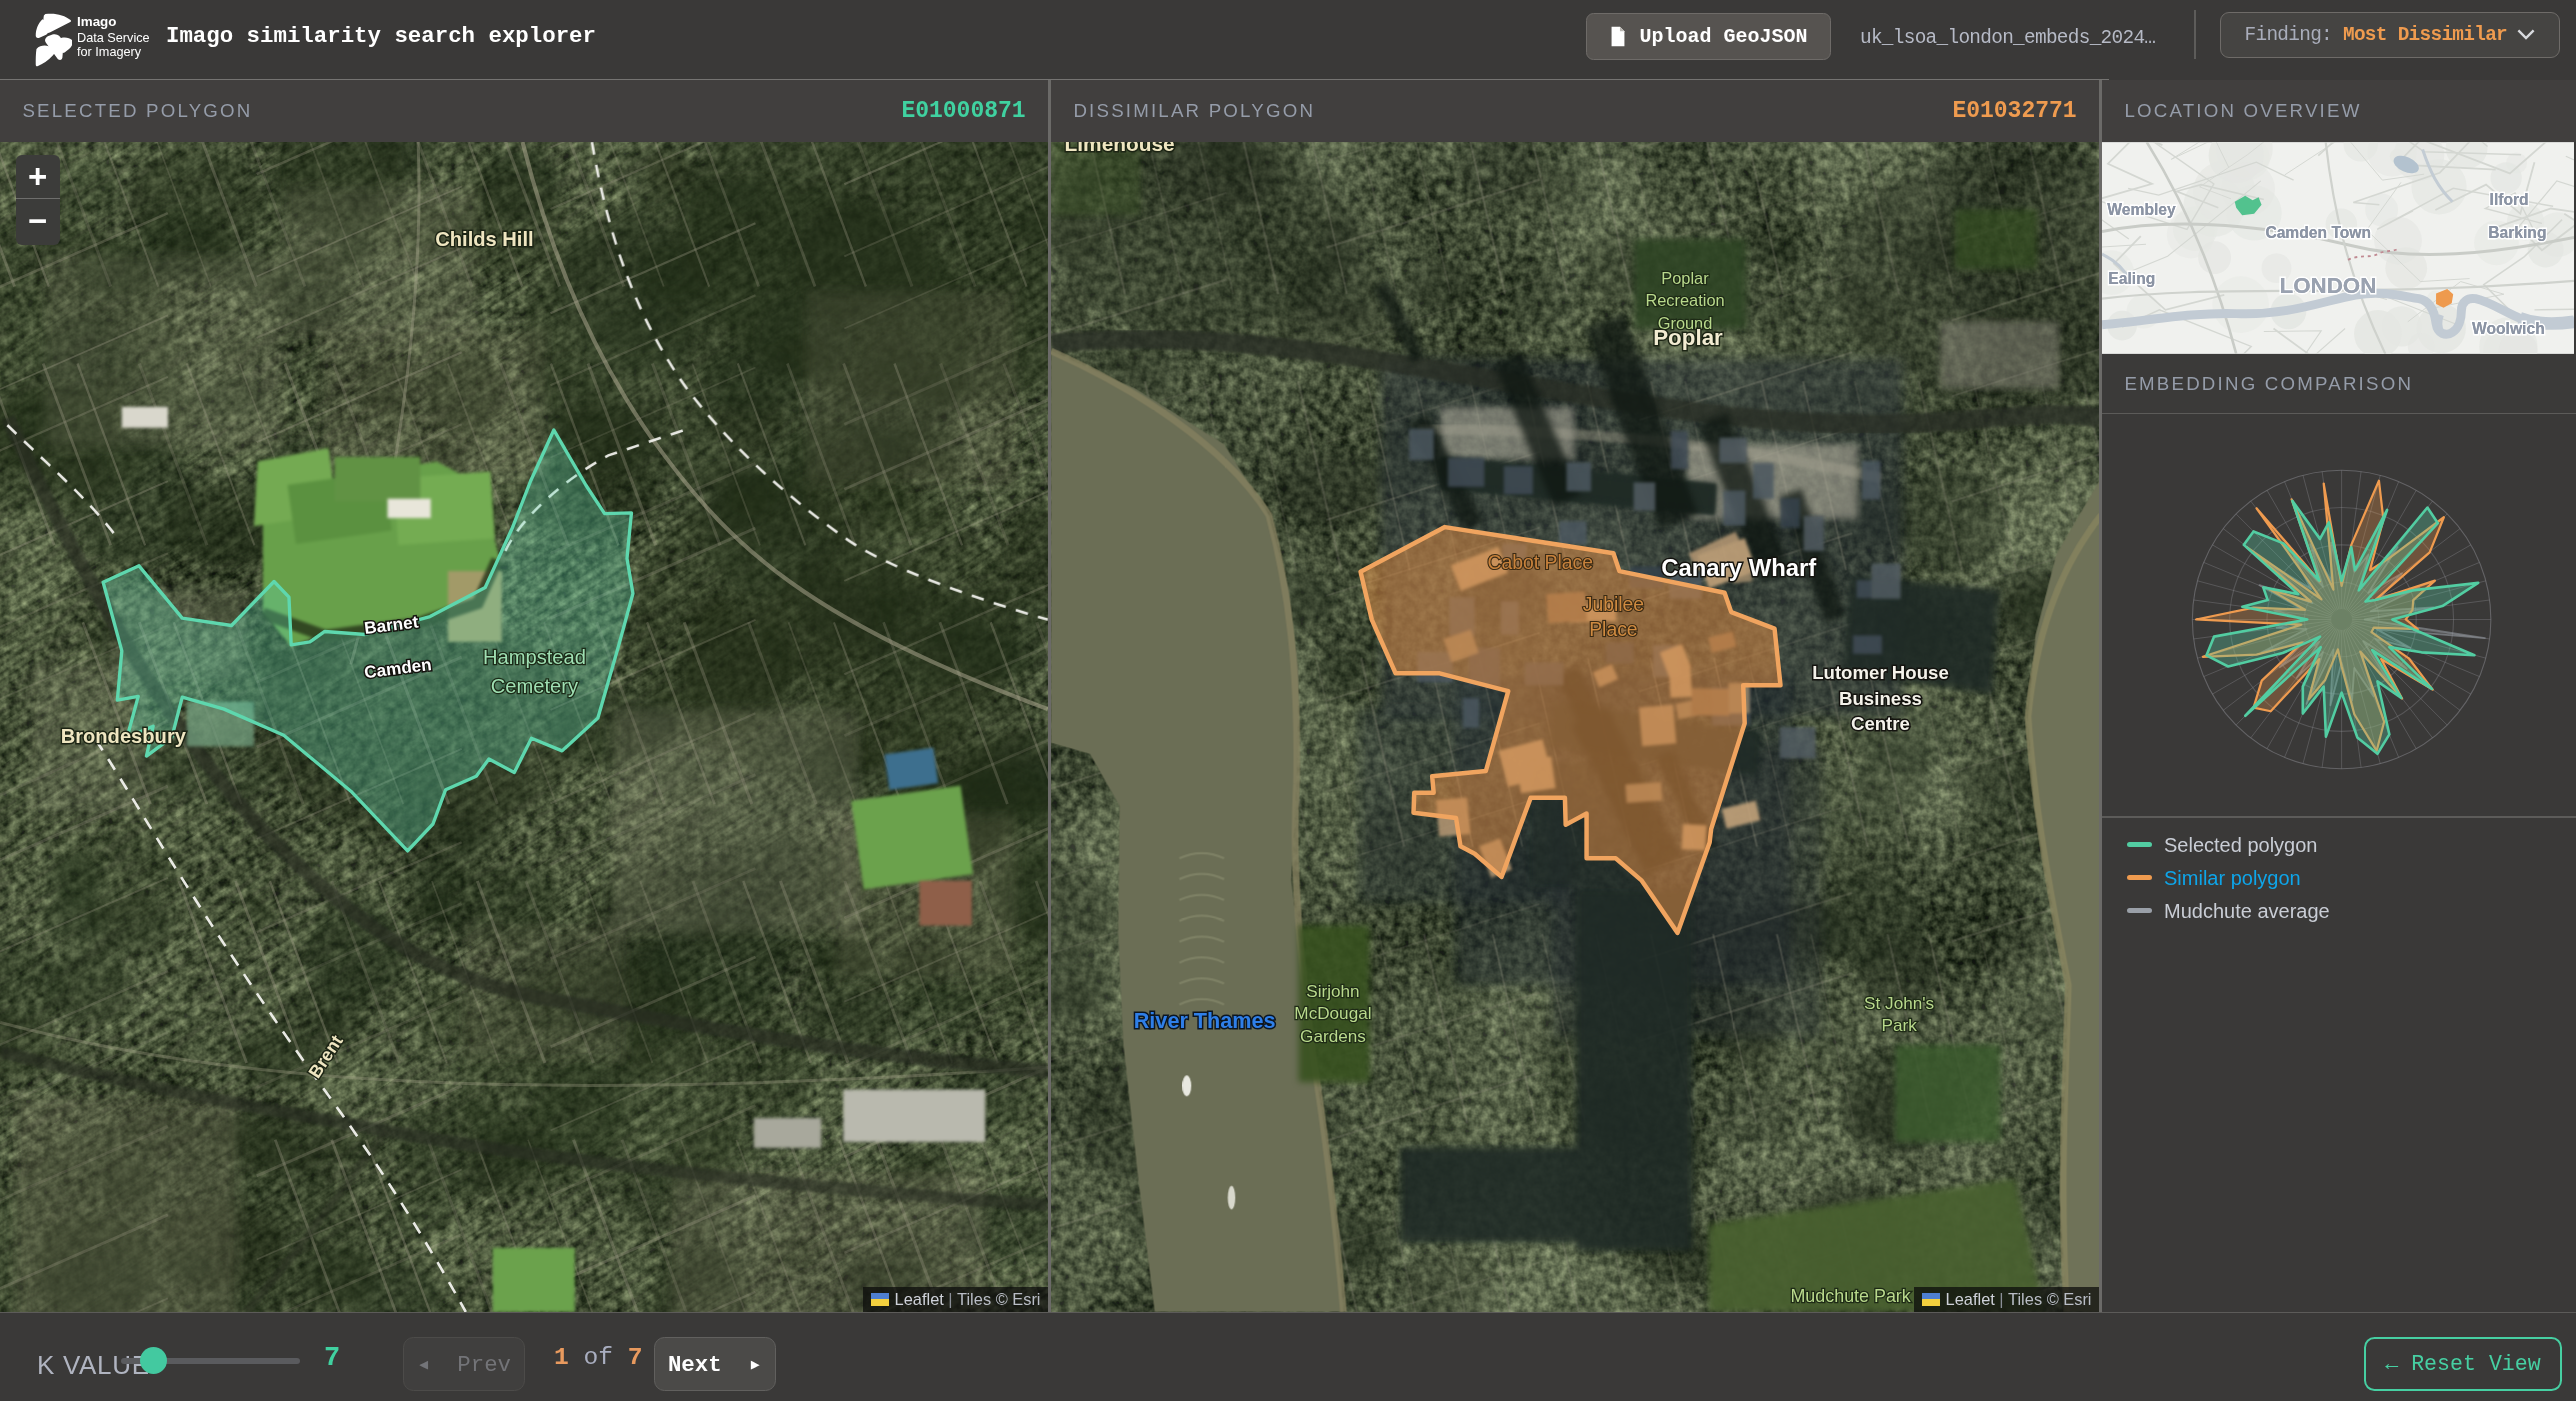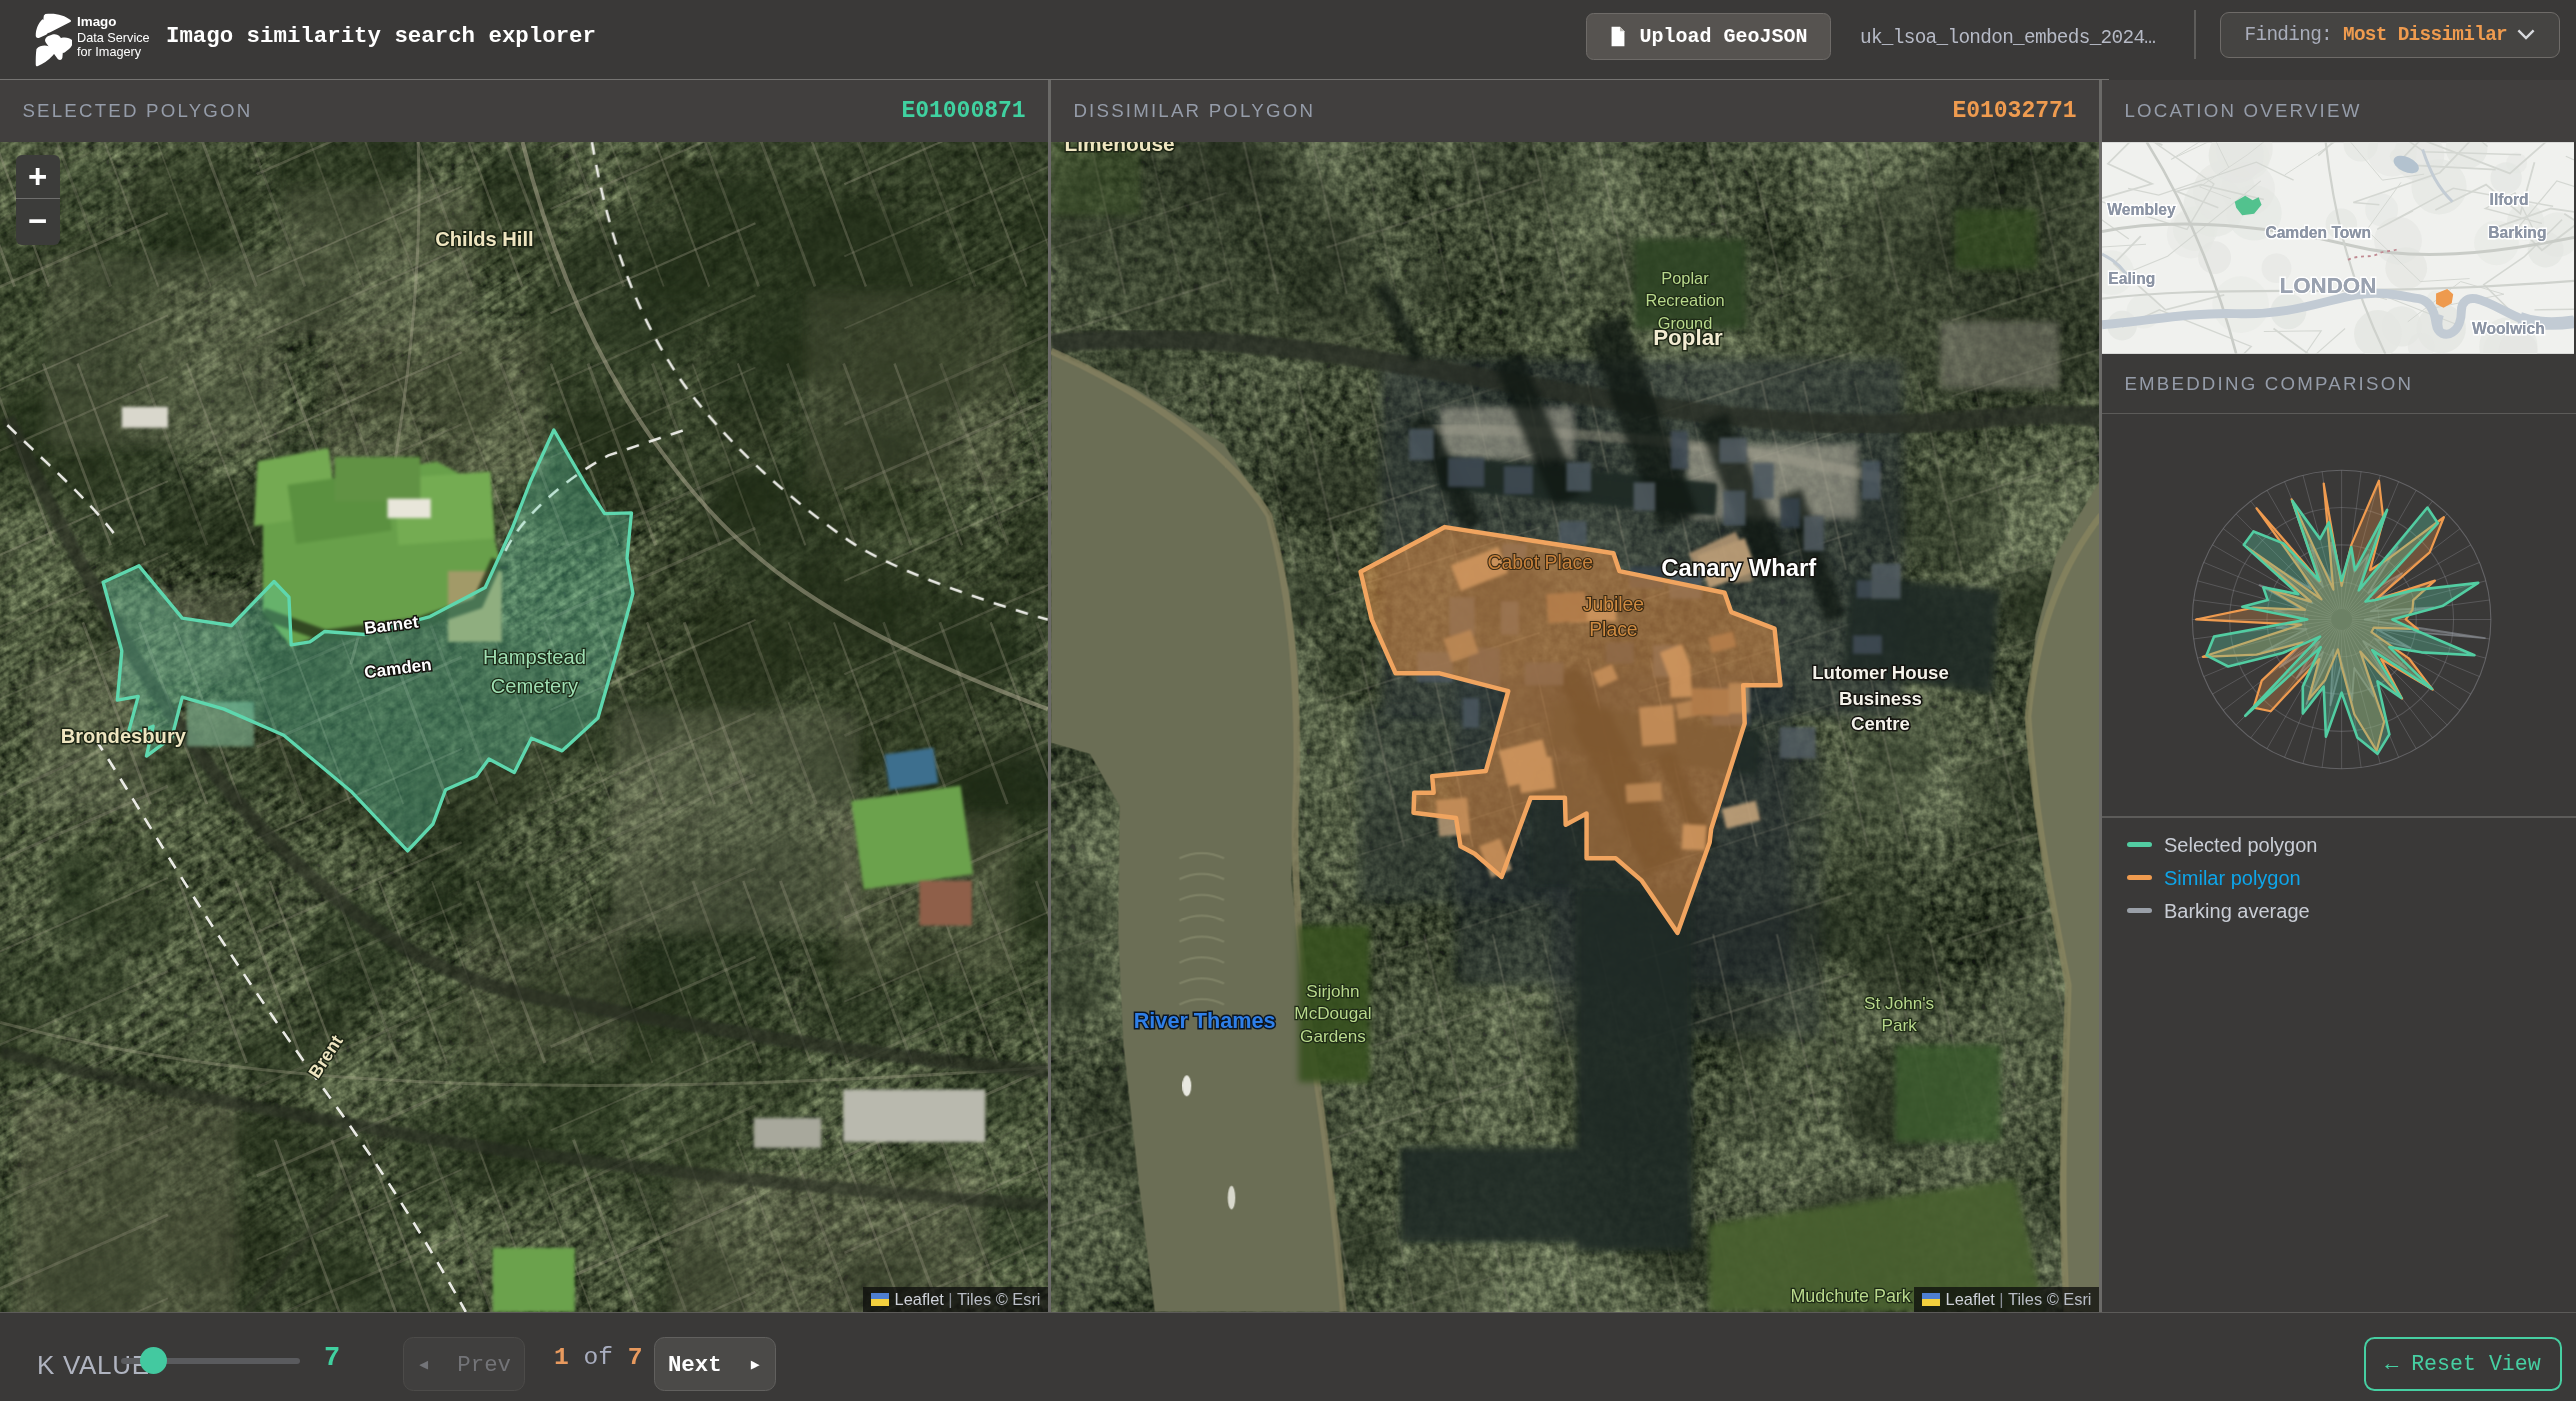--- a/index.html
+++ b/index.html
@@ -907,21 +907,21 @@
       <polygon points="321,229 334,174 371,88 377,140 359,208 383,193 458,137 439,184 366,248 446,222 417,248 416,261 407,274 423,287 364,285 361,291 411,326 443,368 374,327 402,380 346,317 378,411 368,450 338,401 321,337 316,314 299,355 277,381 291,327 226,397 203,392 214,356 268,305 207,321 135,324 267,281 126,274 203,258 272,261 225,234 280,250 194,177 294,247 207,125 292,223 254,113 310,234 297,92" fill="#e8964a" fill-opacity="0.30" stroke="#ef9b4f" stroke-width="3" stroke-linejoin="round"></polygon>
       <polygon points="321,222 334,177 339,208 382,127 344,235 436,124 450,145 353,250 366,248 416,235 504,225 456,256 389,274 417,287 499,322 428,318 385,311 442,367 362,315 401,379 369,357 385,428 369,454 342,432 321,372 300,431 297,364 269,400 269,364 293,311 192,403 292,297 242,319 169,337 140,322 150,297 275,274 188,257 222,248 216,231 263,240 190,174 203,156 243,172 291,222 255,115 292,166 304,144" fill="#57c9a0" fill-opacity="0.33" stroke="#52cda2" stroke-width="3.5" stroke-linejoin="round"></polygon>
     </svg>
   </div>
 <div style="position:absolute;left:2102px;top:816px;width:474px;height:1.5px;background:#5c5b59;"></div>
 <div style="position:absolute;left:2127px;top:834px;width:25px;height:5.2px;border-radius:3px;background:#52cda2;margin-top:7.5px;"></div>
 <div style="position:absolute;left:2164px;top:834px;font-size:20px;color:#c9cdd5;">Selected polygon</div>
 <div style="position:absolute;left:2127px;top:867px;width:25px;height:5.2px;border-radius:3px;background:#ef9b4f;margin-top:7.5px;"></div>
 <div style="position:absolute;left:2164px;top:867px;font-size:20px;color:#0ea5e9;">Similar polygon</div>
 <div style="position:absolute;left:2127px;top:900px;width:25px;height:5.2px;border-radius:3px;background:#9aa0a8;margin-top:7.5px;"></div>
-<div style="position:absolute;left:2164px;top:900px;font-size:20px;color:#c9cdd5;">Barking average</div>
+<div style="position:absolute;left:2164px;top:900px;font-size:20px;color:#c9cdd5;">Mudchute average</div>
 <div id="bottombar">
     <div style="position:absolute;left:37px;top:37px;font-size:26px;color:#b0b4c0;letter-spacing:0.7px;">K VALUE</div>
     <div style="position:absolute;left:121px;top:45px;width:179px;height:6px;border-radius:3px;background:#5a5b5e;"></div>
     <div style="position:absolute;left:140px;top:34px;width:27px;height:27px;border-radius:50%;background:#43c9a0;"></div>
     <div class="mono" style="position:absolute;left:324px;top:30px;font-size:27px;font-weight:bold;color:#40d1a0;">7</div>
     <div class="btn" style="left:403px;top:24px;width:122px;height:54px;background:#403f3e;border:1.5px solid #4c4b49;font-size:22.4px;color:#737478;">◂&nbsp; Prev</div>
     <div class="mono" style="position:absolute;left:554px;top:31px;font-size:24.6px;font-weight:bold;"><span style="color:#e89a5e;">1</span> <span style="color:#a9aec0;font-weight:normal;">of</span> <span style="color:#e89a5e;">7</span></div>
     <div class="btn" style="left:654px;top:24px;width:122px;height:54px;background:#4b4a48;border:1.5px solid #61605e;color:#fff;font-size:22.4px;font-weight:bold;">Next &nbsp;▸</div>
     <div class="btn" style="left:2364px;top:24px;width:198px;height:54px;background:transparent;border:2.2px solid #46cfa2;color:#46cfa2;font-size:21.6px;">← Reset View</div>
   </div>

